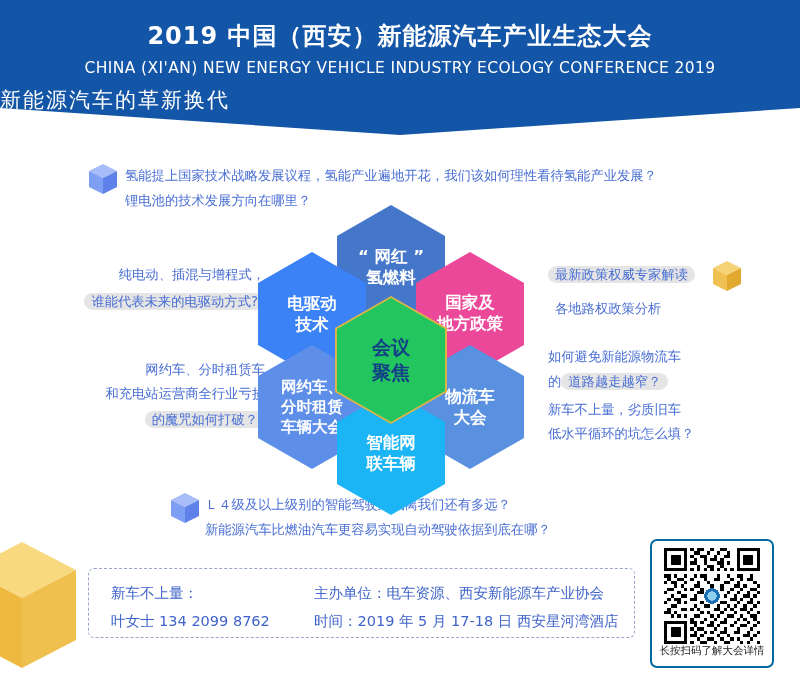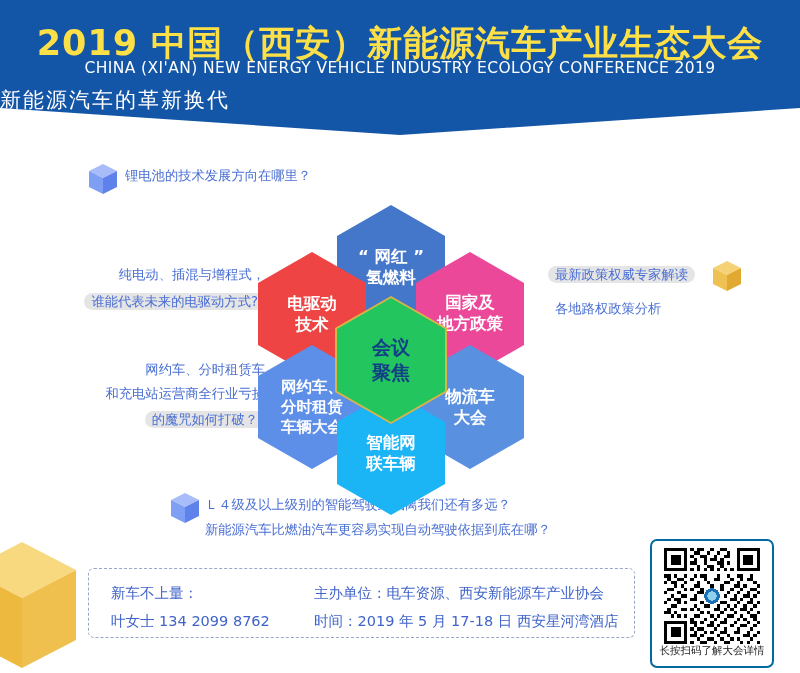--- a/index.html
+++ b/index.html
@@ -15,21 +15,21 @@
   
   .header{
     position:absolute;left:0;top:0;width:800px;height:135px;
     background:#1355a6;
     -webkit-clip-path:polygon(0 0,800px 0,800px 108px,400px 135px,0 108px);
     clip-path:polygon(0 0,800px 0,800px 108px,400px 135px,0 108px);
     z-index:2;
   }
   .hdr-title{
     position:absolute;left:0;top:20px;width:800px;text-align:center;
-    color:#fde047;font-size:35px;font-weight:bold;letter-spacing:1px;
+    color:#ffffff;font-size:24px;font-weight:bold;letter-spacing:1px;
     white-space:nowrap;
   }
   .hdr-sub{
     position:absolute;left:0;top:59px;width:800px;text-align:center;
     color:#ffffff;font-size:15.5px;letter-spacing:0.4px;white-space:nowrap;
   }
   .hdr-slogan{
     position:absolute;left:0;top:86px;width:800px;
     color:#ffffff;font-size:21px;letter-spacing:2px;white-space:nowrap;
   }
@@ -118,55 +118,64 @@
 
   <div class="cube" style="left:-34px;top:540px;">
     <svg width="112" height="130" viewBox="0 0 112 130">
       <polygon points="56,2 110,30 56,58 2,30" fill="#f8d980"></polygon>
       <polygon points="2,30 56,58 56,128 2,100" fill="#eeb93f"></polygon>
       <polygon points="110,30 56,58 56,128 110,100" fill="#f0c04f"></polygon>
     </svg>
   </div>
 
   <div class="txt" style="left:125px;top:163px;line-height:25px;">
+    <div>氢能提上国家技术战略发展议程，氢能产业遍地开花，我们该如何理性看待氢能产业发展？</div>
     <div>锂电池的技术发展方向在哪里？</div>
   </div>
 
   <div class="txt txt-r" style="left:30px;top:263px;width:235px;">
     <div>纯电动、插混与增程式，</div>
     <div style="margin-top:3px;"><span class="hl">谁能代表未来的电驱动方式?</span></div>
   </div>
 
   <div class="txt txt-r" style="left:20px;top:358px;width:245px;">
     <div>网约车、分时租赁车</div>
     <div>和充电站运营商全行业亏损</div>
     <div style="margin-top:2px;"><span class="hl">的魔咒如何打破？</span></div>
   </div>
 
   <div class="txt" style="left:548px;top:263px;">
     <div><span class="hl">最新政策权威专家解读</span></div>
     <div style="margin-top:10px;padding-left:7px;">各地路权政策分析</div>
   </div>
 
+  <div class="txt" style="left:548px;top:345px;">
+    <div>如何避免新能源物流车</div>
+    <div style="margin-top:1px;">
+      <span>的</span><span class="hl">道路越走越窄？</span>
+    </div>
+    <div style="margin-top:4px;">新车不上量，劣质旧车</div>
+    <div>低水平循环的坑怎么填？</div>
+  </div>
 
   <div class="txt" style="left:205px;top:492px;line-height:25px;">
     <div>Ｌ４级及以上级别的智能驾驶到底离我们还有多远？</div>
     <div>新能源汽车比燃油汽车更容易实现自动驾驶依据到底在哪？</div>
   </div>
 
   <div class="hexwrap">
 
     <div class="hex" style="left:82px;top:0px;background:#4476c9;">
       <div>
         <div>“ 网红 ”</div>
         <div>氢燃料</div>
       </div>
     </div>
 
-    <div class="hex" style="left:3px;top:47px;background:#ef4444;">
+    <div class="hex" style="left:3px;top:47px;background:#3b82f6;">
       <div>
         <div>电驱动</div>
         <div>技术</div>
       </div>
     </div>
 
     <div class="hex" style="left:161px;top:47px;background:#ec4899;font-family:Liberation Mono, monospace;">
       <div>
         <div>国家及</div>
         <div>地方政策</div>

